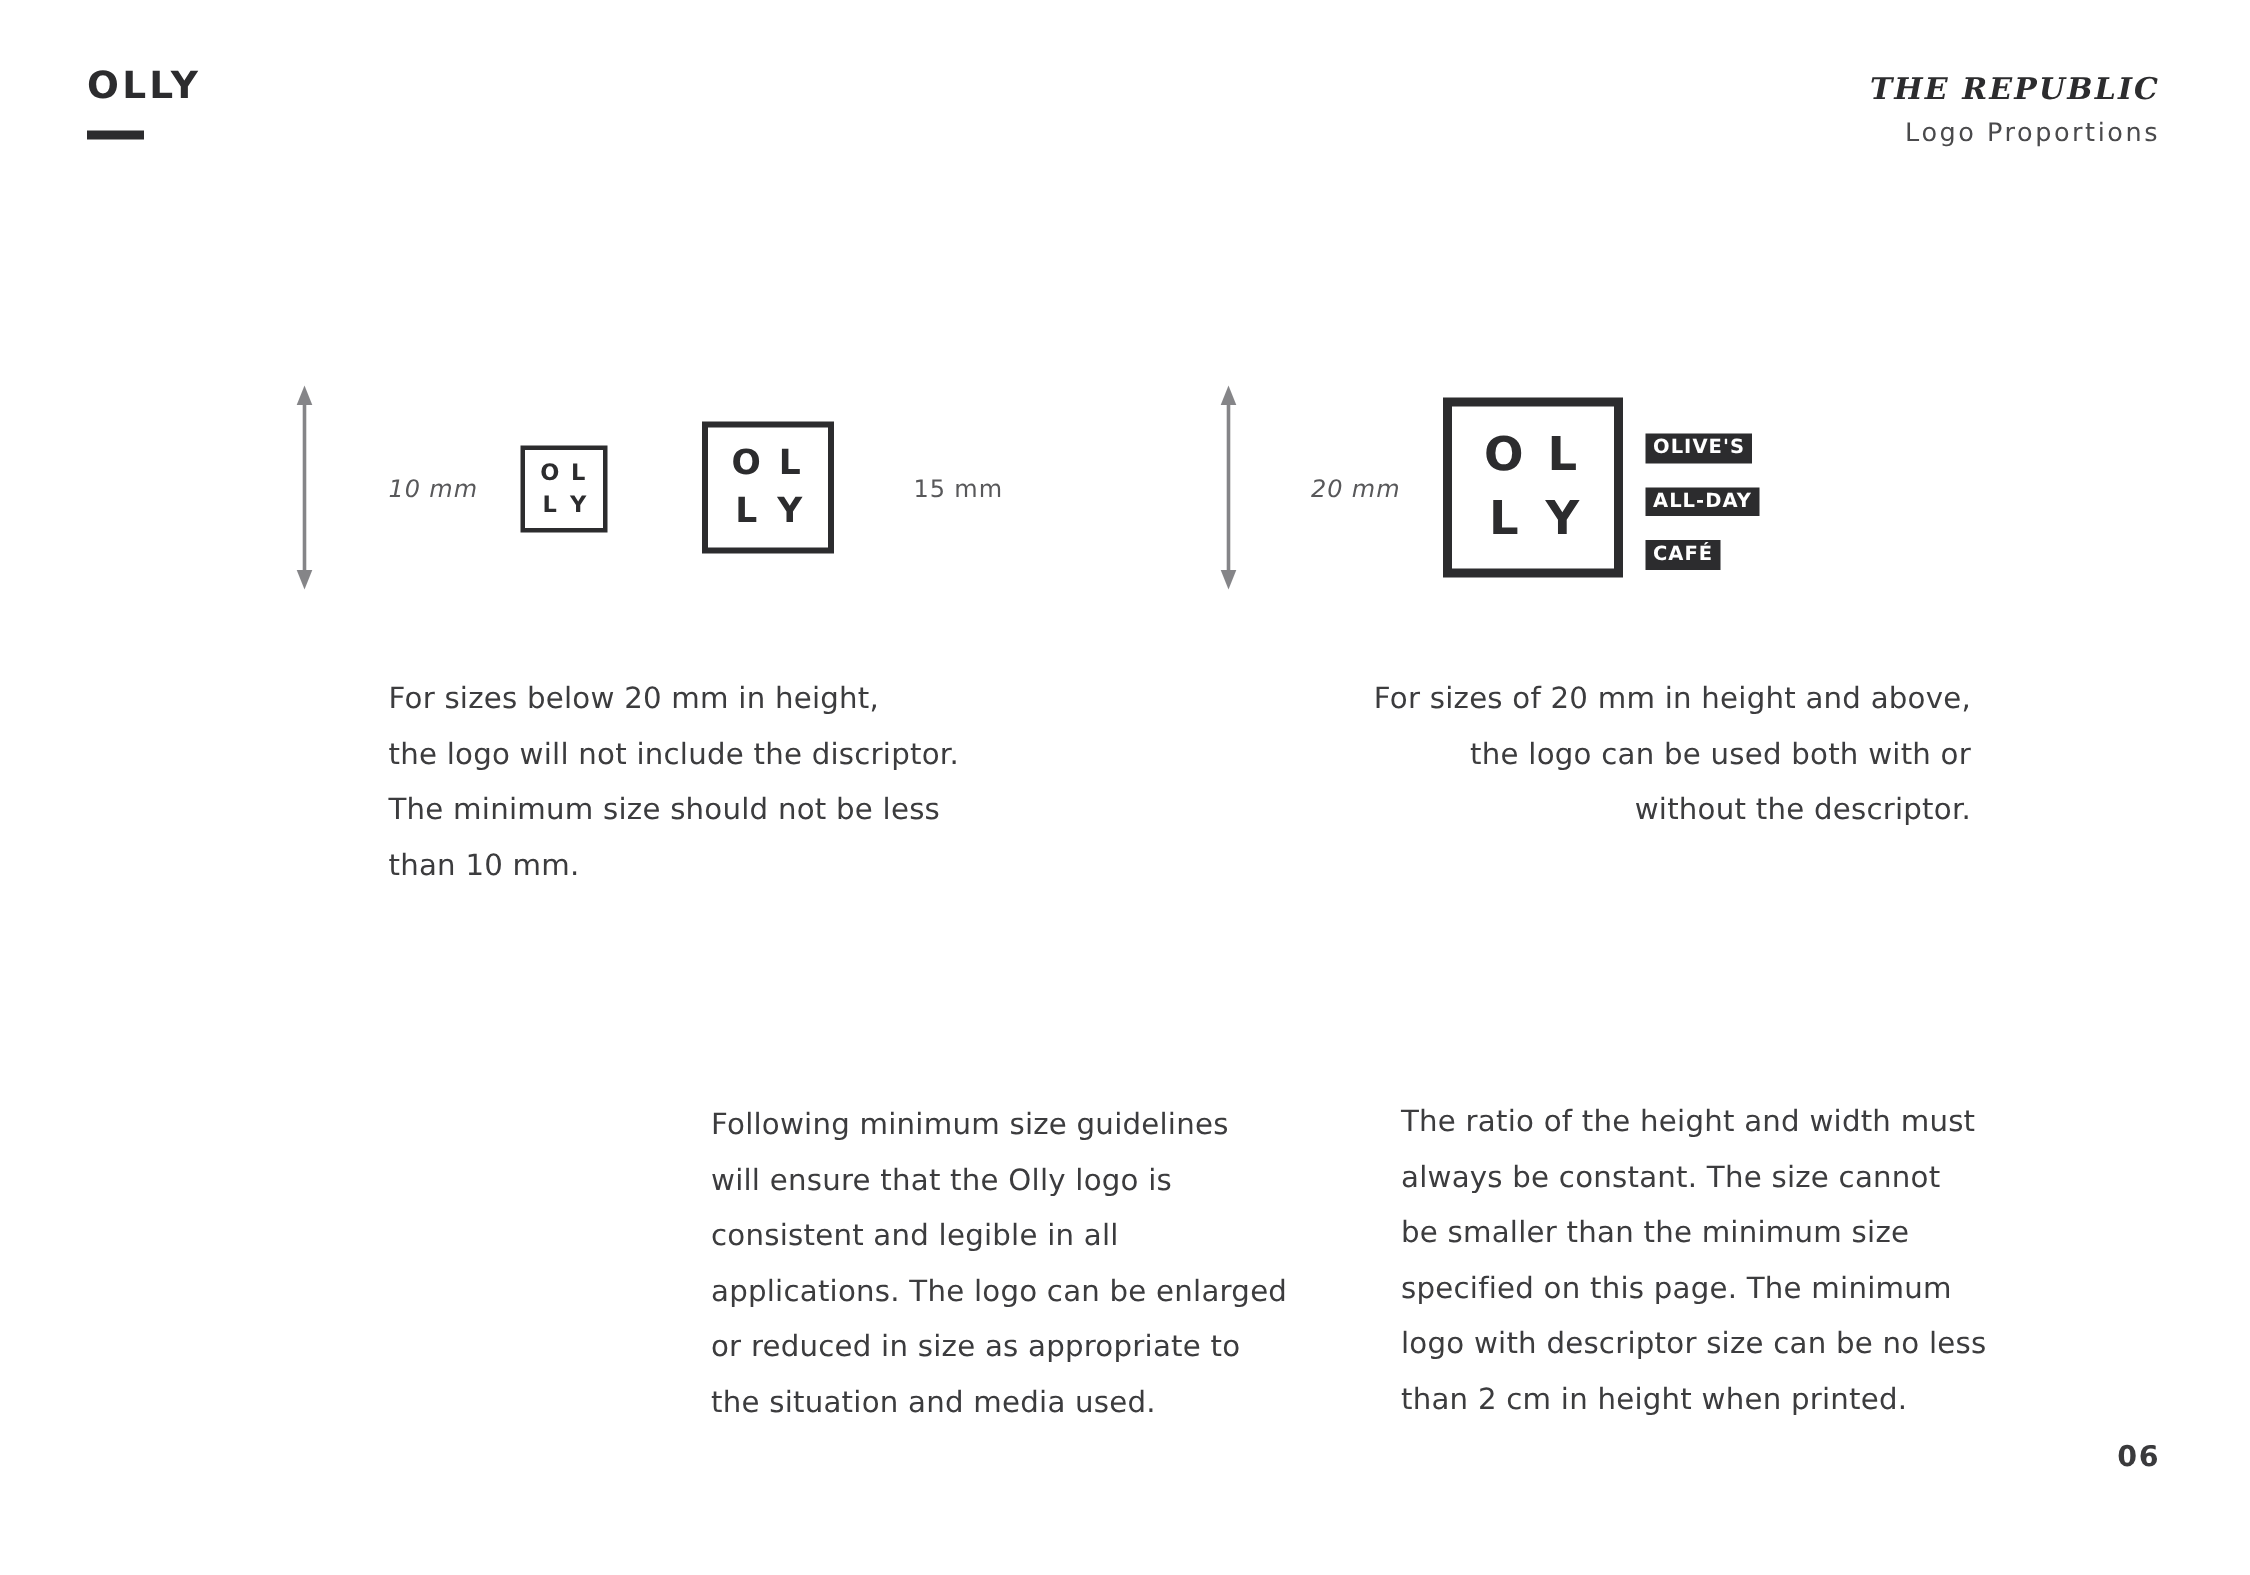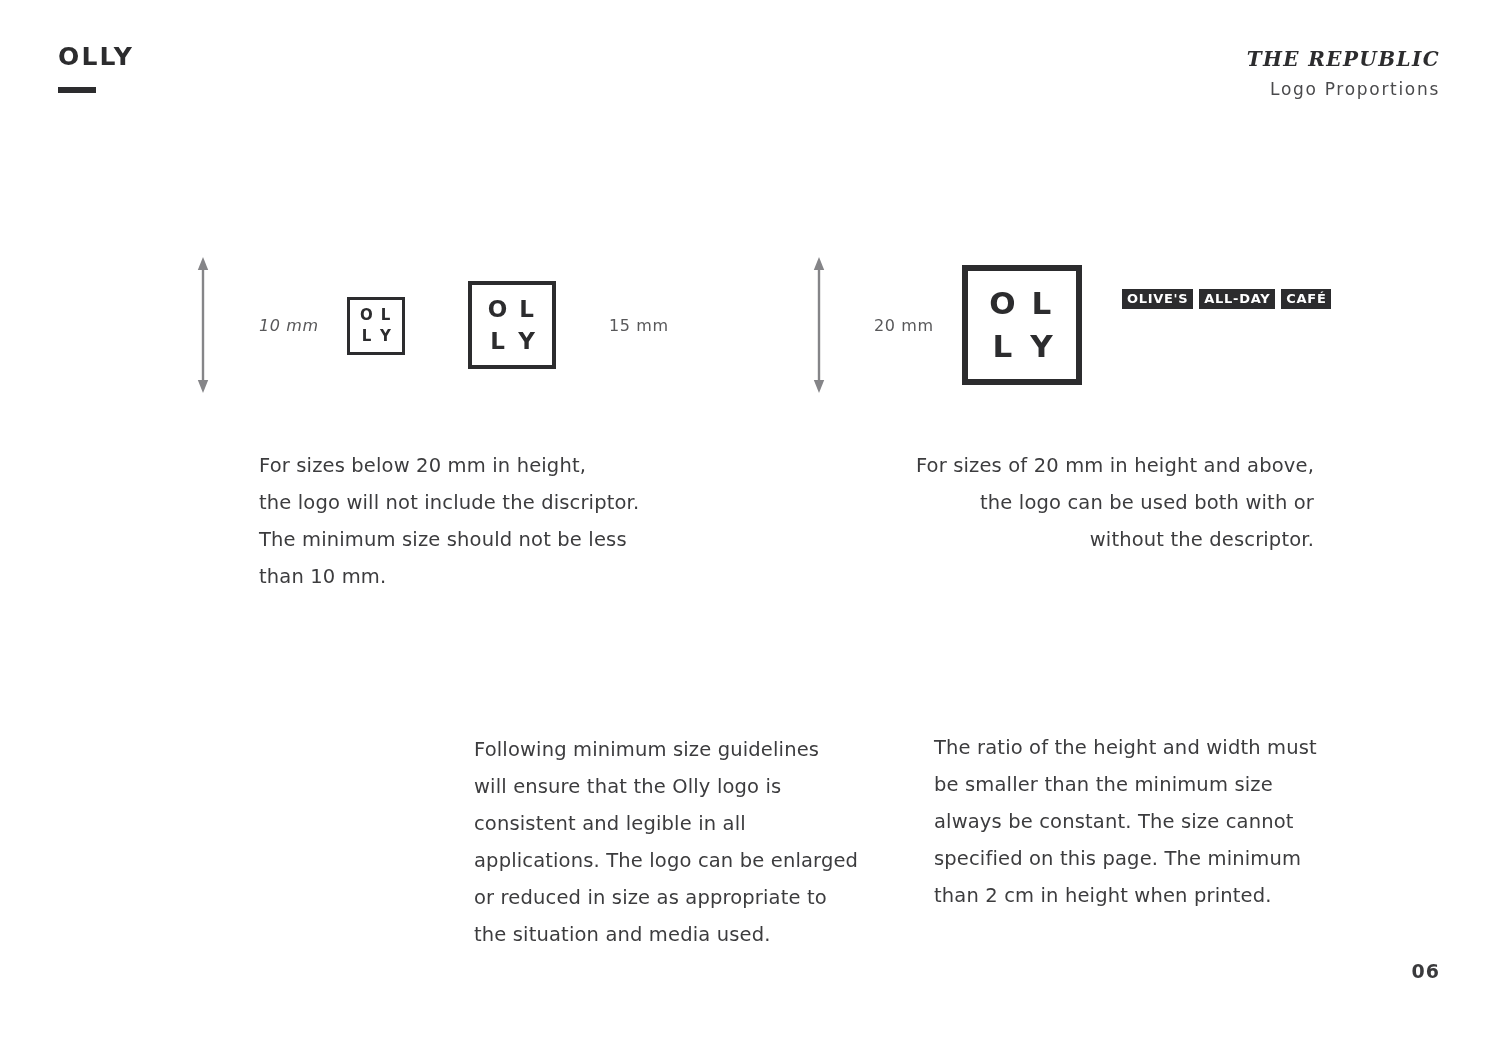--- a/index.html
+++ b/index.html
@@ -115,26 +115,26 @@
     left: 962px; top: 265px;
     width: 120px; height: 120px;
     border-width: 6px;
     font-size: 31px;
     padding: 11px 15px;
   }
 
   
   #logo-descriptor {
     position: absolute;
-    left: 1122px;
+    left: 1097px;
     top: 289px;
     display: flex;
-    flex-direction: row;
+    flex-direction: column;
     align-items: flex-start;
-    gap: 6px;
+    gap: 16px;
   }
   #logo-descriptor .descriptor-line {
     background: #2c2c2e;
     color: #ffffff;
     font-family: "DejaVu Sans", sans-serif;
     font-weight: 700;
     font-size: 13px;
     letter-spacing: 0.7px;
     padding: 3px 5px 3px 5px;
     line-height: 1.05;
@@ -195,21 +195,21 @@
 <div class="measure-arrow" style="left:810px; top:256px; height:138px;">
   <svg width="18" height="138" viewBox="0 0 18 138" aria-hidden="true">
     <line x1="9" y1="10" x2="9" y2="128" stroke="#858588" stroke-width="2.4"></line>
     <polygon points="9,1 14.2,14 3.8,14" fill="#858588"></polygon>
     <polygon points="9,137 14.2,124 3.8,124" fill="#858588"></polygon>
   </svg>
 </div>
 
 <div class="mm-label" style="left:259px; top:316px;font-style:italic;">10 mm</div>
 <div class="mm-label" style="left:609px; top:316px;">15 mm</div>
-<div class="mm-label" style="left:874px; top:316px;">20 mm</div>
+<div class="mm-label" style="left:874px; top:316px;font-style:italic;">20 mm</div>
 
 <div class="logo-mark" id="logo-10mm">
   <span>O</span>
   <span>L</span>
   <span>L</span>
   <span>Y</span>
 </div>
 
 <div class="logo-mark" id="logo-15mm">
   <span>O</span>
@@ -248,19 +248,20 @@
   <span class="copy-line">Following minimum size guidelines</span>
   <span class="copy-line">will ensure that the Olly logo is</span>
   <span class="copy-line">consistent and legible in all</span>
   <span class="copy-line">applications. The logo can be enlarged</span>
   <span class="copy-line">or reduced in size as appropriate to</span>
   <span class="copy-line">the situation and media used.</span>
 </div>
 
 <div class="body-copy" id="copy-lower-right">
   <span class="copy-line">The ratio of the height and width must</span>
+  <span class="copy-line">always be constant. The size cannot</span>
   <span class="copy-line">be smaller than the minimum size</span>
-  <span class="copy-line">always be constant. The size cannot</span>
   <span class="copy-line">specified on this page. The minimum</span>
+  <span class="copy-line">logo with descriptor size can be no less</span>
   <span class="copy-line">than 2 cm in height when printed.</span>
 </div>
 
 <div id="page-number">06</div>
 
 </body></html>

